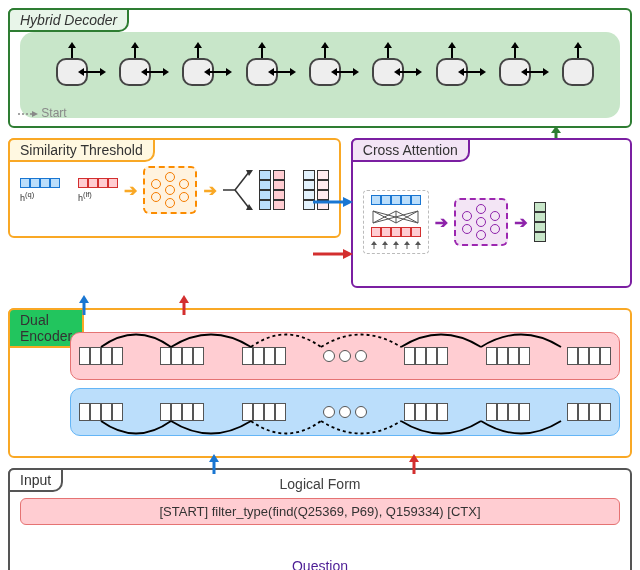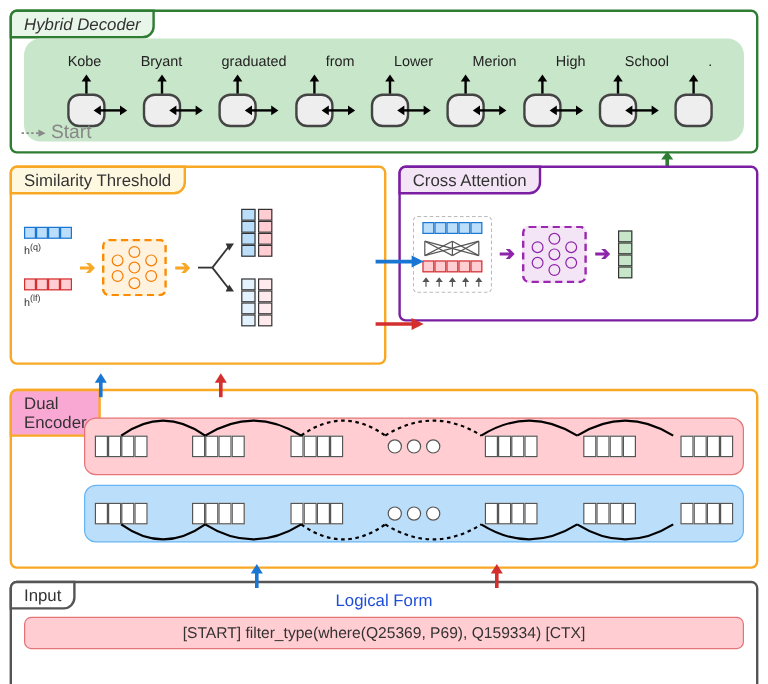--- a/index.html
+++ b/index.html
@@ -58,29 +58,29 @@
     align-items:center;
     margin-top:20px;
     padding-left:10px;
     position:relative;
   }
   .cell {
     width:32px;height:28px;border:2px solid #444;border-radius:10px;background:#eee;position:relative;
   }
   .up-arrow { position:absolute; left:50%; top:-18px; transform:translateX(-50%); }
   .bi-arrow { position:absolute; top:50%; right:-20px; transform:translateY(-50%); }
-  .start-label { position:absolute; left:-2px; bottom:-2px; font-size:16px; color:#888; }
+  .start-label { position:absolute; left:-2px; bottom:-2px; font-size:12px; color:#888; }
   
   .mid-row { display:flex; gap:10px; margin-bottom:10px; }
-  .sim { flex:1.05; border-color:#f9a825; height:166px; padding-top:12px; }
+  .sim { flex:1.05; border-color:#f9a825; height:100px; padding-top:12px; }
   .sim .tab { border-color:#f9a825; background:#fff8e1; }
-  .cross { flex:1; border-color:#7b1fa2; height:130px; padding-top:26px; }
+  .cross { flex:1; border-color:#7b1fa2; height:150px; padding-top:26px; }
   .cross .tab { border-color:#7b1fa2; background:#f3e5f5; }
   .inner-flex { display:flex; align-items:center; gap:6px; height:100%; }
-  .v-stack { display:flex; flex-direction:column; gap:18px; align-items:center; }
+  .v-stack { display:flex; gap:18px; align-items:center; }
   .h-vec { display:flex; }
   .mini-cell { width:10px; height:10px; border:1px solid; }
   .blue-cell { background:#bbdefb; border-color:#1976d2; }
   .red-cell { background:#ffcdd2; border-color:#d32f2f; }
   .blue-cell-faded { background:#e3f2fd; border-color:#90caf9; }
   .red-cell-faded { background:#ffebee; border-color:#ef9a9a; }
   .green-cell { background:#c8e6c9; border-color:#388e3c; }
   .h-label { font-size:9px; color:#333; margin-top:2px; }
   .nn-box { border:2px dashed; border-radius:6px; padding:4px 6px; display:flex; align-items:center; gap:4px; }
   .nn-orange { border-color:#fb8c00; background:#fff3e0; }
@@ -89,57 +89,46 @@
   .neuron { width:10px;height:10px;border:1.5px solid;border-radius:50%; }
   .neuron-o { border-color:#f57c00; }
   .neuron-p { border-color:#8e24aa; }
   .arrow { font-size:16px; }
   .arrow-o { color:#f9a825; font-weight:bold; }
   .arrow-p { color:#8e24aa; font-weight:bold; }
   .v-vec { display:flex; flex-direction:column; }
   .mini-cell-v { width:12px; height:10px; border:1px solid; }
   
   .dual { border-color:#f9a825; height:150px; padding-top:22px; }
-  .dual .tab { border-color:#f9a825; background:#f9a8d4; }
+  .dual .tab { border-color:#f9a825; background:#22c55e; }
   .enc-band { border-radius:10px; padding:6px 8px; display:flex; align-items:center; justify-content:space-between; height:48px; position:relative; }
   .band-red { background:#ffcdd2; border:1px solid #e57373; margin-bottom:8px; }
   .band-blue { background:#bbdefb; border:1px solid #64b5f6; }
   .seq-box { width:11px; height:18px; border:1.5px solid #555; background:#fff; }
   .seq-circ { width:12px;height:12px;border:1.5px solid #555;border-radius:50%;background:#fff; }
   .seq-group { display:flex; gap:0; }
   
   .input-block { border-color:#555; height:110px; padding-top:22px; position:relative; }
   .input-block .tab { border-color:#555; background:#fff;padding-left:10px; }
-  .lf-label { position:absolute; top:6px; left:50%; transform:translateX(-50%); color:#1d4ed8; font-size:14px; }
+  .lf-label { position:absolute; top:6px; left:50%; transform:translateX(-50%); color:#404040; font-size:14px; }
   .q-label { position:absolute; bottom:2px; left:50%; transform:translateX(-50%); color:#4c1d95; font-size:14px; }
   .input-bar { border-radius:6px; padding:5px 10px; text-align:center; font-size:13px; }
   .bar-red { background:#ffcdd2; border:1px solid #e57373; margin-bottom:6px; margin-top:6px; }
   .bar-blue { background:#cfe8fc; border:1px solid #64b5f6; }
   
   .conn { position:relative; height:0; }
   .arrow-svg { position:absolute; }
   svg { overflow:visible; }
 </style>
 </head>
 <body>
 
 <div class="block hybrid">
   <div class="tab">Hybrid Decoder</div>
   <div class="decoder-inner">
-    <div class="tokens-row">
-      <span>Kobe</span>
-      <span>Bryant</span>
-      <span>graduated</span>
-      <span>from</span>
-      <span>Lower</span>
-      <span>Merion</span>
-      <span>High</span>
-      <span>School</span>
-      <span>.</span>
-    </div>
     <div class="cells-row">
       <div class="cell">
         <svg class="up-arrow" width="10" height="16">
             <line x1="5" y1="16" x2="5" y2="3" stroke="#000" stroke-width="2"></line>
             <polygon points="5,0 1,6 9,6" fill="#000"></polygon>
           </svg>
         <svg class="bi-arrow" width="28" height="10">
             <line x1="3" y1="5" x2="25" y2="5" stroke="#000" stroke-width="2"></line>
             <polygon points="0,5 6,1 6,9" fill="#000"></polygon>
             <polygon points="28,5 22,1 22,9" fill="#000"></polygon>
@@ -524,21 +513,21 @@
     </svg>
   <svg class="arrow-svg" style="left:170px; top:-173px;" width="12" height="20">
       <line x1="6" y1="20" x2="6" y2="5" stroke="#d32f2f" stroke-width="3"></line>
       <polygon points="6,0 1,8 11,8" fill="#d32f2f"></polygon>
     </svg>
 </div>
 
 <div class="block input-block">
   <div class="tab">Input</div>
   <div class="lf-label">Logical Form</div>
-  <div class="input-bar bar-red">[START] filter_type(where(Q25369, P69), Q159334) [CTX]</div>
+  <div class="input-bar bar-red">[START] filter_type(find(Q25369, P69), Q159334) [CTX]</div>
   <div class="q-label">Question</div>
 </div>
 
 <div class="conn">
   <svg class="arrow-svg" style="left:200px; top:-134px;" width="12" height="20">
       <line x1="6" y1="20" x2="6" y2="5" stroke="#1976d2" stroke-width="3"></line>
       <polygon points="6,0 1,8 11,8" fill="#1976d2"></polygon>
     </svg>
   <svg class="arrow-svg" style="left:400px; top:-134px;" width="12" height="20">
       <line x1="6" y1="20" x2="6" y2="5" stroke="#d32f2f" stroke-width="3"></line>

